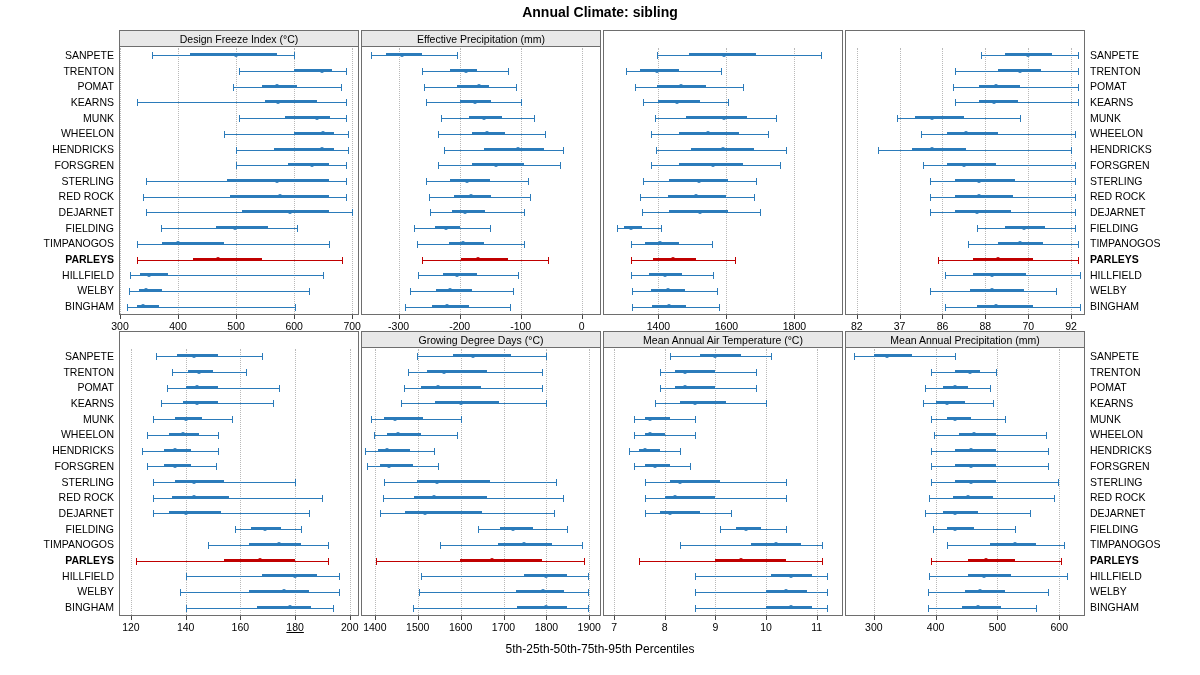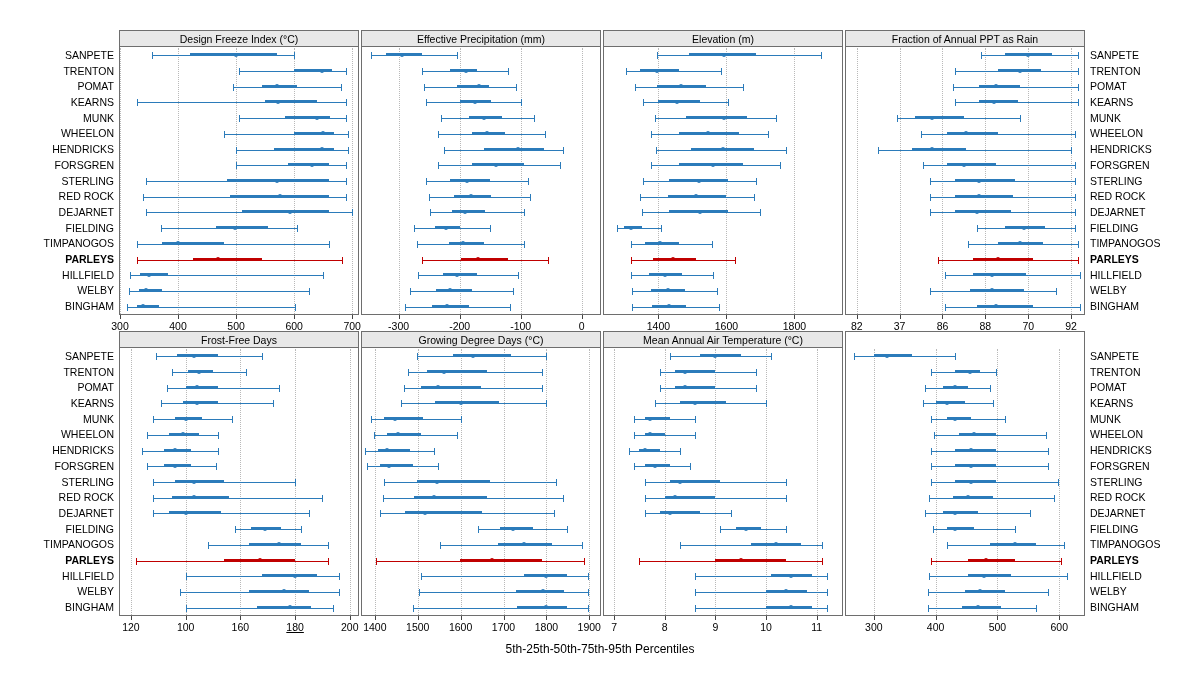--- a/index.html
+++ b/index.html
@@ -57,20 +57,21 @@
   .series.hlrow .whisk,.series.hlrow .box,.series.hlrow .cap{background:#c00000;}
   .series.hlrow .med{background:#c00000;}
   .axis{position:absolute;font-size:10.5px;color:#000;}
   .tick{position:absolute;width:1px;height:4px;background:#444;}
   .ticklab{position:absolute;transform:translateX(-50%);white-space:nowrap;}
 </style>
 </head>
 <body>
 
 <div id="root">
+  <div class="title">Annual Climate: sibling</div>
   <div class="xlabel" id="xlabel" style="top:642px">5th-25th-50th-75th-95th Percentiles</div>
   <div id="panels">
       <div class="panel" style="left: 119px; top: 30px; width: 240px; height: 285px;">
         <div class="panel-strip">Design Freeze Index (°C)</div>
         <div class="plotarea">
           <div class="gridv" style="left: 0px;"></div>
           <div class="gridv" style="left: 58.0488px;"></div>
           <div class="gridv" style="left: 116.098px;"></div>
           <div class="gridv" style="left: 174.146px;"></div>
           <div class="gridv" style="left: 232.195px;"></div>
@@ -339,21 +340,20 @@
         <div class="tick" style="left: 37.6154px; top: 0px;"></div>
         <div class="ticklab" style="left: 37.6154px; top: 5px;">-300</div>
         <div class="tick" style="left: 98.641px; top: 0px;"></div>
         <div class="ticklab" style="left: 98.641px; top: 5px;">-200</div>
         <div class="tick" style="left: 159.667px; top: 0px;"></div>
         <div class="ticklab" style="left: 159.667px; top: 5px;">-100</div>
         <div class="tick" style="left: 220.692px; top: 0px;"></div>
         <div class="ticklab" style="left: 220.692px; top: 5px;">0</div>
       </div>
       <div class="panel" style="left: 603px; top: 30px; width: 240px; height: 285px;">
-        <div class="panel-strip">Elevation (m)</div>
         <div class="plotarea">
           <div class="gridv" style="left: 54.4px;"></div>
           <div class="gridv" style="left: 122.4px;"></div>
           <div class="gridv" style="left: 190.4px;"></div>
           <div class="series" style="top: 2.35294px; left: 0px; right: 0px;">
             <div class="whisk" style="left: 52.7px; width: 164.22px;"></div>
             <div class="cap" style="left: 52.7px;"></div>
             <div class="cap" style="left: 216.92px;"></div>
             <div class="box" style="left: 85px; width: 67.32px;"></div>
             <div class="med" style="left: 117.68px;"></div>
@@ -474,21 +474,20 @@
       </div>
       <div class="axis" style="left: 603px; top: 315px; width: 240px; height: 20px;">
         <div class="tick" style="left: 55.4px; top: 0px;"></div>
         <div class="ticklab" style="left: 55.4px; top: 5px;">1400</div>
         <div class="tick" style="left: 123.4px; top: 0px;"></div>
         <div class="ticklab" style="left: 123.4px; top: 5px;">1600</div>
         <div class="tick" style="left: 191.4px; top: 0px;"></div>
         <div class="ticklab" style="left: 191.4px; top: 5px;">1800</div>
       </div>
       <div class="panel" style="left: 845px; top: 30px; width: 240px; height: 285px;">
-        <div class="panel-strip">Fraction of Annual PPT as Rain</div>
         <div class="plotarea">
           <div class="gridv" style="left: 10.7207px;"></div>
           <div class="gridv" style="left: 53.6036px;"></div>
           <div class="gridv" style="left: 96.4865px;"></div>
           <div class="gridv" style="left: 139.369px;"></div>
           <div class="gridv" style="left: 182.252px;"></div>
           <div class="gridv" style="left: 225.135px;"></div>
           <div class="series" style="top: 2.35294px; left: 0px; right: 0px;">
             <div class="whisk" style="left: 135.081px; width: 96.4865px;"></div>
             <div class="cap" style="left: 135.081px;"></div>
@@ -618,21 +617,20 @@
         <div class="tick" style="left: 97.4865px; top: 0px;"></div>
         <div class="ticklab" style="left: 97.4865px; top: 5px;">86</div>
         <div class="tick" style="left: 140.369px; top: 0px;"></div>
         <div class="ticklab" style="left: 140.369px; top: 5px;">88</div>
         <div class="tick" style="left: 183.252px; top: 0px;"></div>
         <div class="ticklab" style="left: 183.252px; top: 5px;">70</div>
         <div class="tick" style="left: 226.135px; top: 0px;"></div>
         <div class="ticklab" style="left: 226.135px; top: 5px;">92</div>
       </div>
       <div class="panel" style="left: 119px; top: 331px; width: 240px; height: 285px;">
-        <div class="panel-strip">Frost-Free Days</div>
         <div class="plotarea">
           <div class="gridv" style="left: 10.9425px;"></div>
           <div class="gridv" style="left: 65.6552px;"></div>
           <div class="gridv" style="left: 120.368px;"></div>
           <div class="gridv" style="left: 175.08px;"></div>
           <div class="gridv" style="left: 229.793px;"></div>
           <div class="series" style="top: 2.35294px; left: 0px; right: 0px;">
             <div class="whisk" style="left: 35.5632px; width: 106.69px;"></div>
             <div class="cap" style="left: 35.5632px;"></div>
             <div class="cap" style="left: 142.253px;"></div>
@@ -750,21 +748,21 @@
             <div class="cap" style="left: 213.379px;"></div>
             <div class="box" style="left: 136.782px; width: 54.7126px;"></div>
             <div class="med" style="left: 167.609px;"></div>
           </div>
         </div>
       </div>
       <div class="axis" style="left: 119px; top: 616px; width: 240px; height: 20px;">
         <div class="tick" style="left: 11.9425px; top: 0px;"></div>
         <div class="ticklab" style="left: 11.9425px; top: 5px;">120</div>
         <div class="tick" style="left: 66.6552px; top: 0px;"></div>
-        <div class="ticklab" style="left: 66.6552px; top: 5px;">100</div>
+        <div class="ticklab" style="left: 66.6552px; top: 5px;">140</div>
         <div class="tick" style="left: 121.368px; top: 0px;"></div>
         <div class="ticklab" style="left: 121.368px; top: 5px;">160</div>
         <div class="tick" style="left: 176.08px; top: 0px;"></div>
         <div class="ticklab" style="left: 176.08px; top: 5px; text-decoration: underline;">180</div>
         <div class="tick" style="left: 230.793px; top: 0px;"></div>
         <div class="ticklab" style="left: 230.793px; top: 5px;">200</div>
       </div>
       <div class="panel" style="left: 361px; top: 331px; width: 240px; height: 285px;">
         <div class="panel-strip">Growing Degree Days (°C)</div>
         <div class="plotarea">
@@ -1044,20 +1042,21 @@
         <div class="tick" style="left: 61.766px; top: 0px;"></div>
         <div class="ticklab" style="left: 61.766px; top: 5px;">8</div>
         <div class="tick" style="left: 112.404px; top: 0px;"></div>
         <div class="ticklab" style="left: 112.404px; top: 5px;">9</div>
         <div class="tick" style="left: 163.043px; top: 0px;"></div>
         <div class="ticklab" style="left: 163.043px; top: 5px;">10</div>
         <div class="tick" style="left: 213.681px; top: 0px;"></div>
         <div class="ticklab" style="left: 213.681px; top: 5px;">11</div>
       </div>
       <div class="panel" style="left: 845px; top: 331px; width: 240px; height: 285px;">
+        <div class="panel-strip">Mean Annual Precipitation (mm)</div>
         <div class="plotarea">
           <div class="gridv" style="left: 27.8182px;"></div>
           <div class="gridv" style="left: 89.6364px;"></div>
           <div class="gridv" style="left: 151.455px;"></div>
           <div class="gridv" style="left: 213.273px;"></div>
           <div class="series" style="top: 2.35294px; left: 0px; right: 0px;">
             <div class="whisk" style="left: 8.03636px; width: 101.382px;"></div>
             <div class="cap" style="left: 8.03636px;"></div>
             <div class="cap" style="left: 109.418px;"></div>
             <div class="box" style="left: 27.8182px; width: 38.3273px;"></div>

